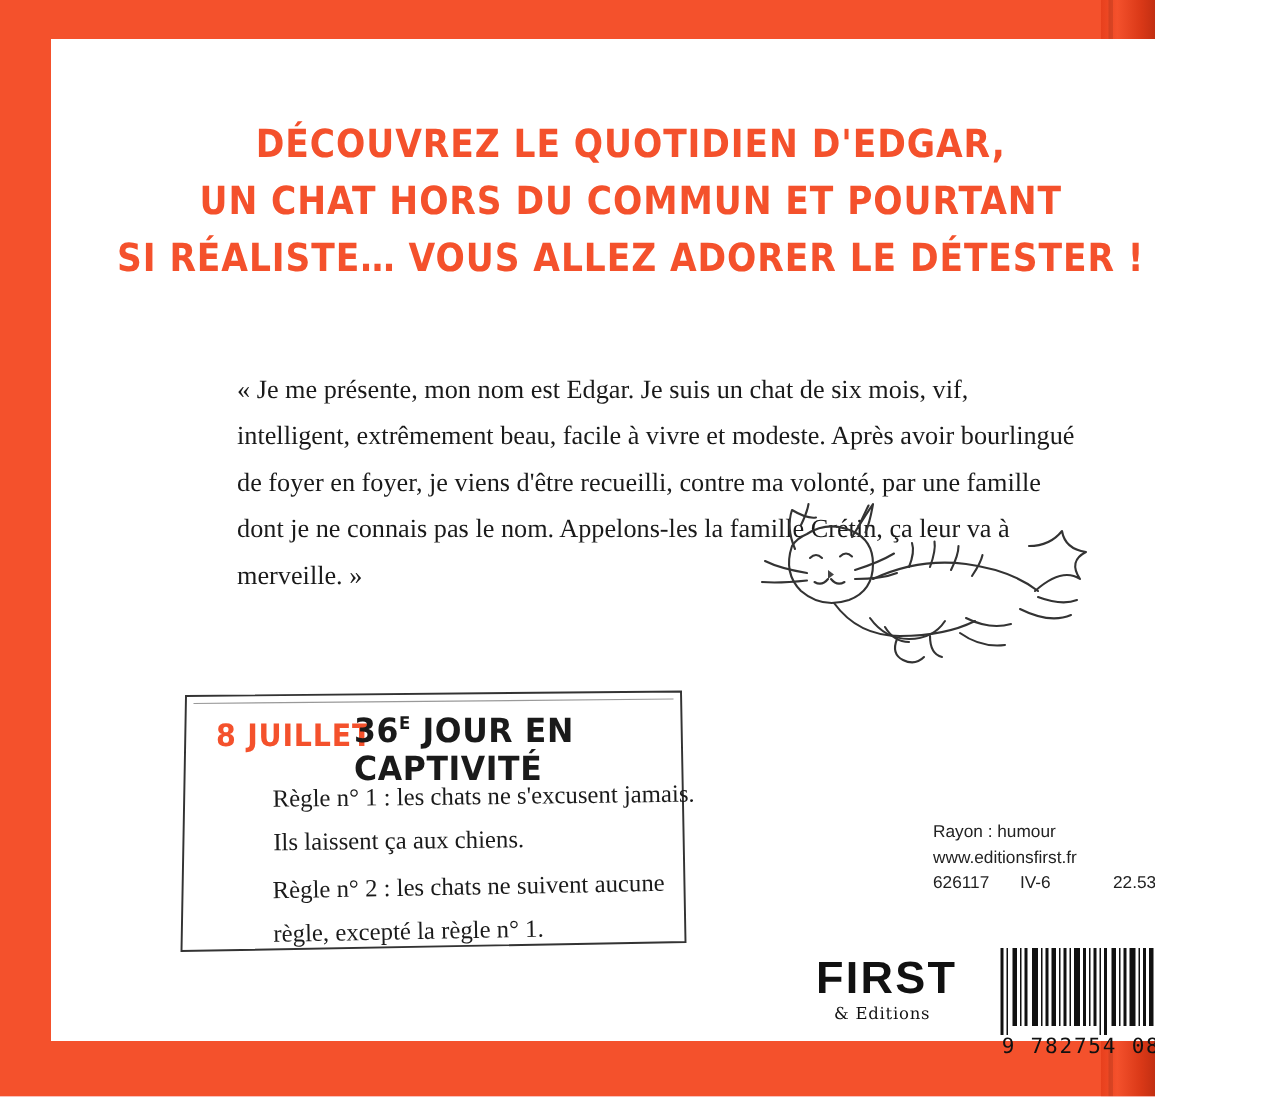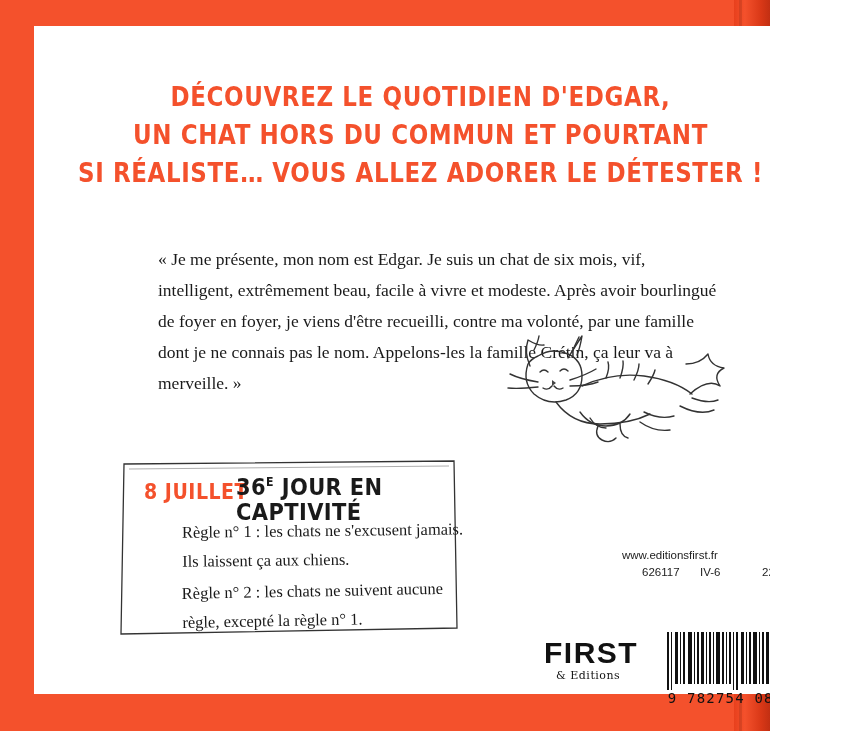--- a/index.html
+++ b/index.html
@@ -141,21 +141,21 @@
     position: absolute;
     left: 588px;
     top: 521px;
     font-family: "Liberation Sans", sans-serif;
     font-size: 11.5px;
     line-height: 17px;
     color: #222;
   }
   .imprint .row { display: block; }
   .imprint .row-codes span { display: inline-block; }
-  .code-a { width: 58px; margin-left: 20px; }
+  .code-a { width: 58px; }
   .code-b { width: 62px; }
   .code-c { }
 
   
   .publisher {
     position: absolute;
     left: 510px;
     top: 612px;
     width: 110px;
     color: #111;
@@ -273,20 +273,21 @@
       <div class="diary-day">
         <span>36</span><sup>E</sup><span> JOUR EN CAPTIVITÉ</span>
       </div>
       <div class="diary-rules">
         <span class="rule-1">Règle n° 1 : les chats ne s'excusent jamais. Ils laissent ça aux chiens.</span>
         <span class="rule-2">Règle n° 2 : les chats ne suivent aucune règle, excepté la règle n° 1.</span>
       </div>
     </div>
 
     <div class="imprint">
+      <span class="row">Rayon : humour</span>
       <span class="row">www.editionsfirst.fr</span>
       <span class="row row-codes">
         <span class="code-a">626117</span><span class="code-b">IV-6</span><span class="code-c">22.53€</span>
       </span>
     </div>
 
     <div class="publisher">
       <div class="pub-name">FIRST</div>
       <div class="pub-sub">&amp; Editions</div>
     </div>

